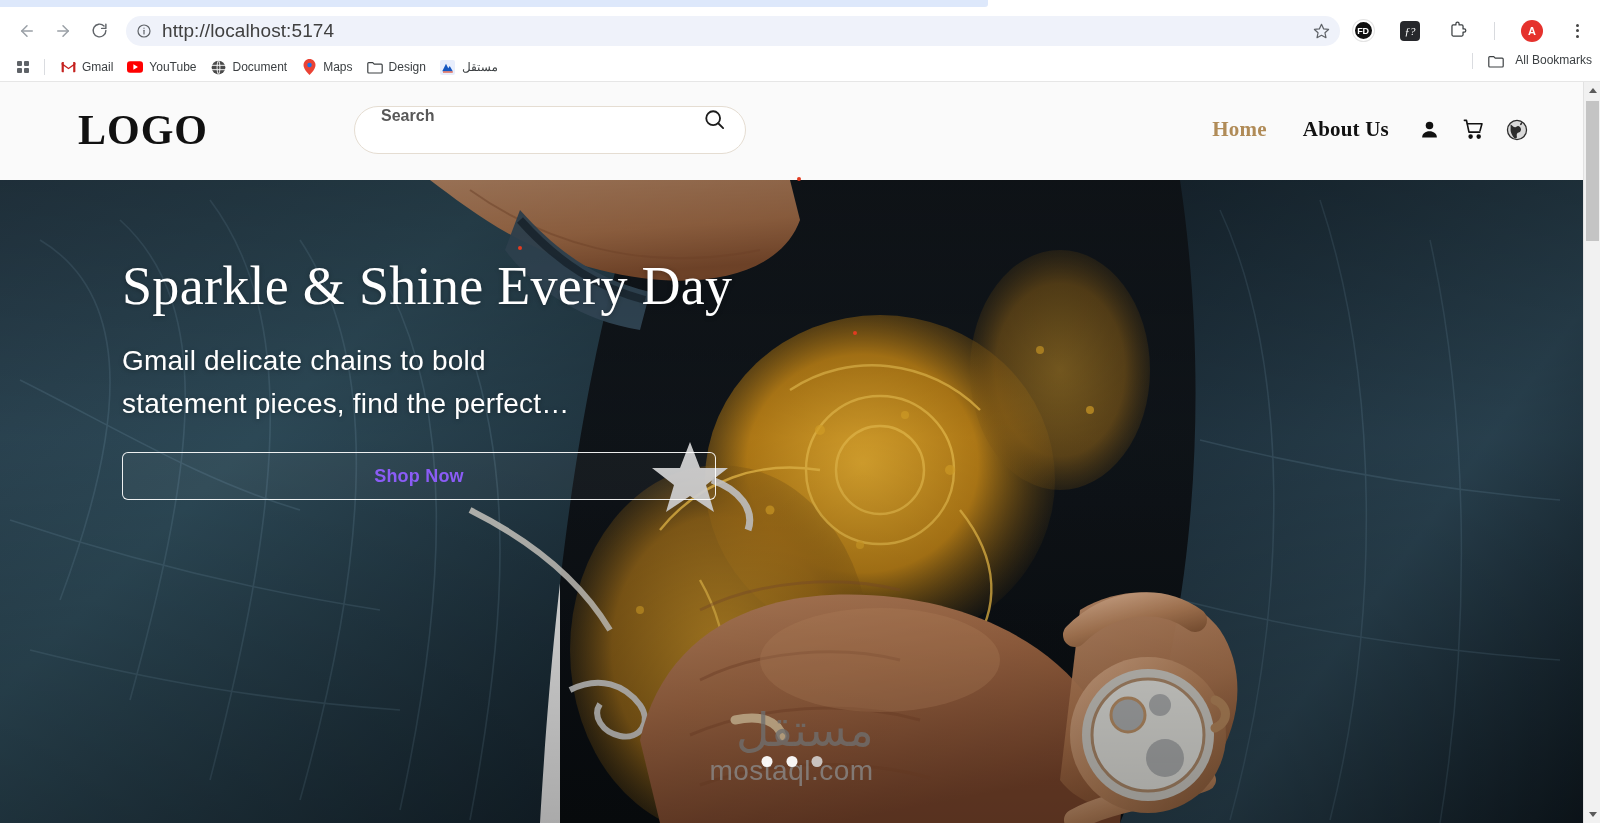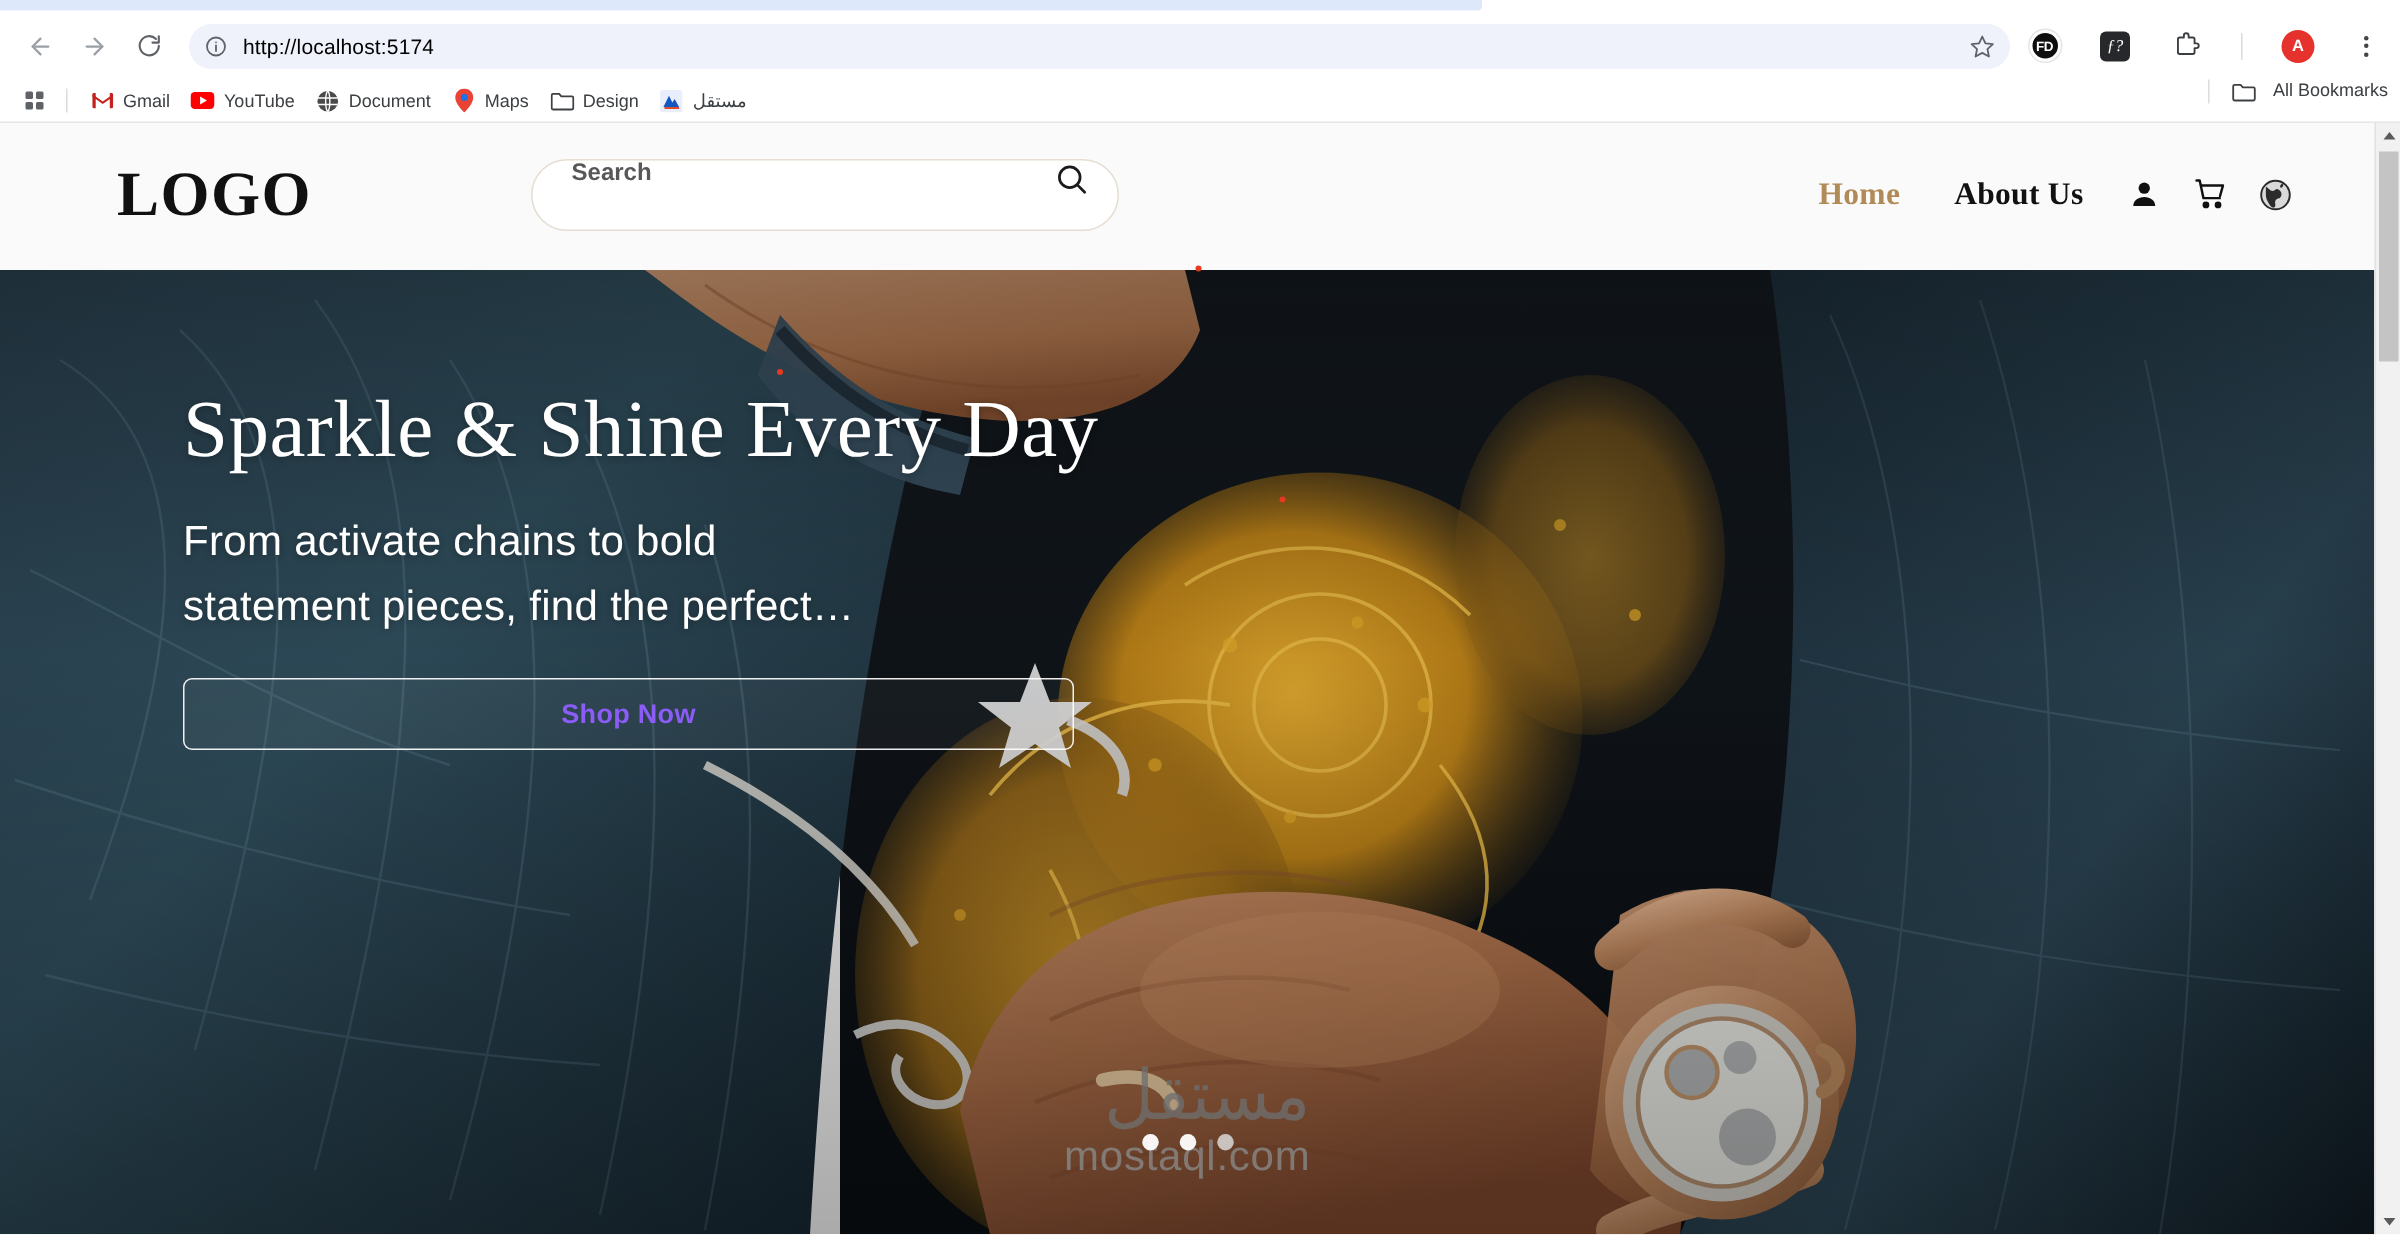--- a/index.html
+++ b/index.html
@@ -33,21 +33,21 @@
   .nav-btn svg { display:block; }
 
   .omnibox {
     flex: 1; height: 30px; background: #eff2fa; border-radius: 15px;
     display: flex; align-items: center; padding: 0 12px 0 10px;
     margin-left: 8px; margin-right: 6px; min-width: 0;
     position: relative;
   }
   .omnibox .info-icon { flex: none; margin-right: 10px; display:flex; }
   .omnibox .url {
-    font-size: 14px; color: #000000; white-space: nowrap;
+    font-size: 19px; color: #404040; white-space: nowrap;
     overflow: hidden; text-overflow: ellipsis; letter-spacing: .1px;
   }
   .omnibox .star { position: absolute; right: 10px; top: 50%; transform: translateY(-50%); display:flex;}
 
   .toolbar-right { display: flex; align-items: center; gap: 17px; flex: none; }
   .ext-icon {
     width: 30px; height: 30px; border-radius: 50%;
     display: flex; align-items: center; justify-content: center; flex:none;
   }
   .badge-fd {
@@ -573,21 +573,21 @@
           <path d="M1215 520 c14 6 14 22 0 28" stroke="#c08f61" stroke-width="9" fill="none" stroke-linecap="round"></path>
 
           <ellipse cx="1185" cy="745" rx="10" ry="26" fill="#e4e4e3" opacity="0.9"></ellipse>
 
           <rect x="0" y="0" width="1583" height="643" fill="url(#vig)"></rect>
         </svg>
 
         <div class="hero-content">
           <h1 class="hero-title">Sparkle &amp; Shine Every Day</h1>
           <p class="hero-sub">
-            <span>From  activate  chains  to  bold</span>
+            <span>Gmail  delicate  chains  to  bold</span>
             <span>statement  pieces,  find  the  perfect…</span>
           </p>
           <button class="shop-btn">Shop Now</button>
         </div>
 
         <div class="dots">
           <i></i>
           <i></i>
           <i class="off"></i>
         </div>

